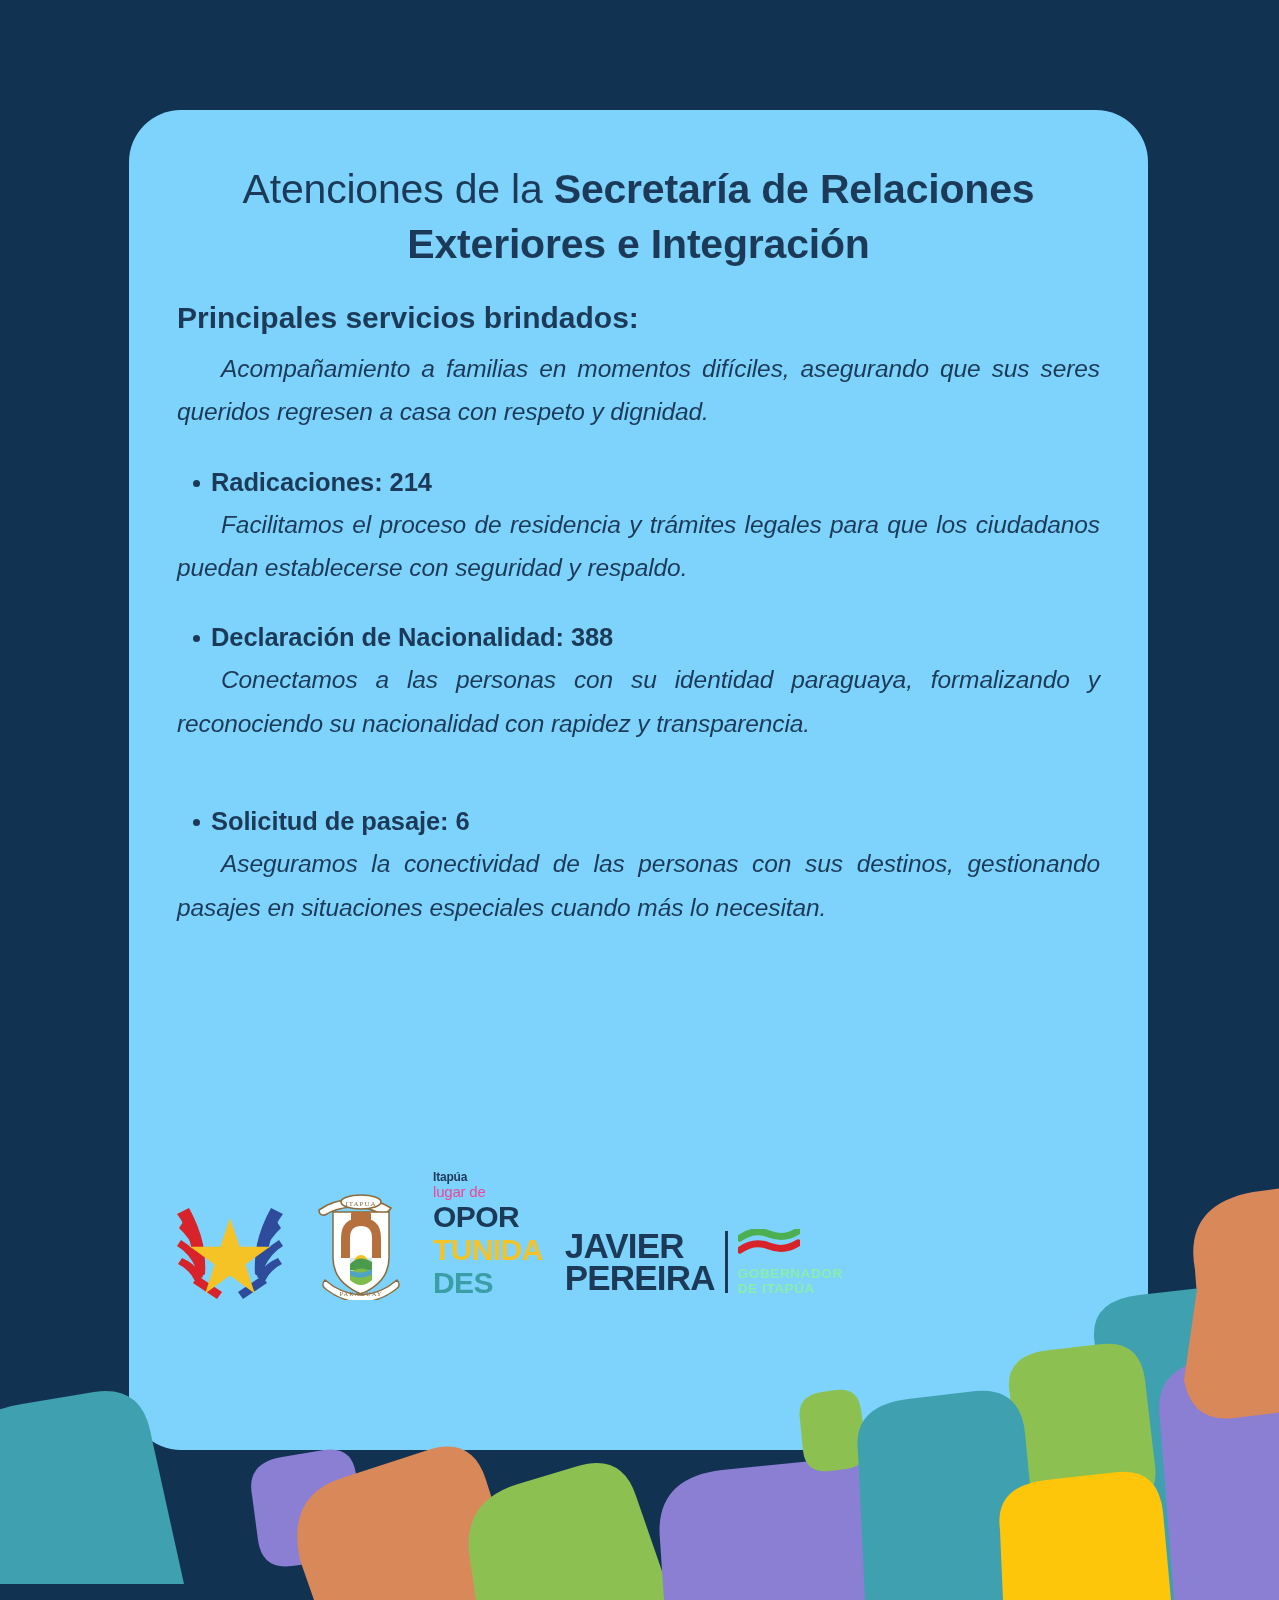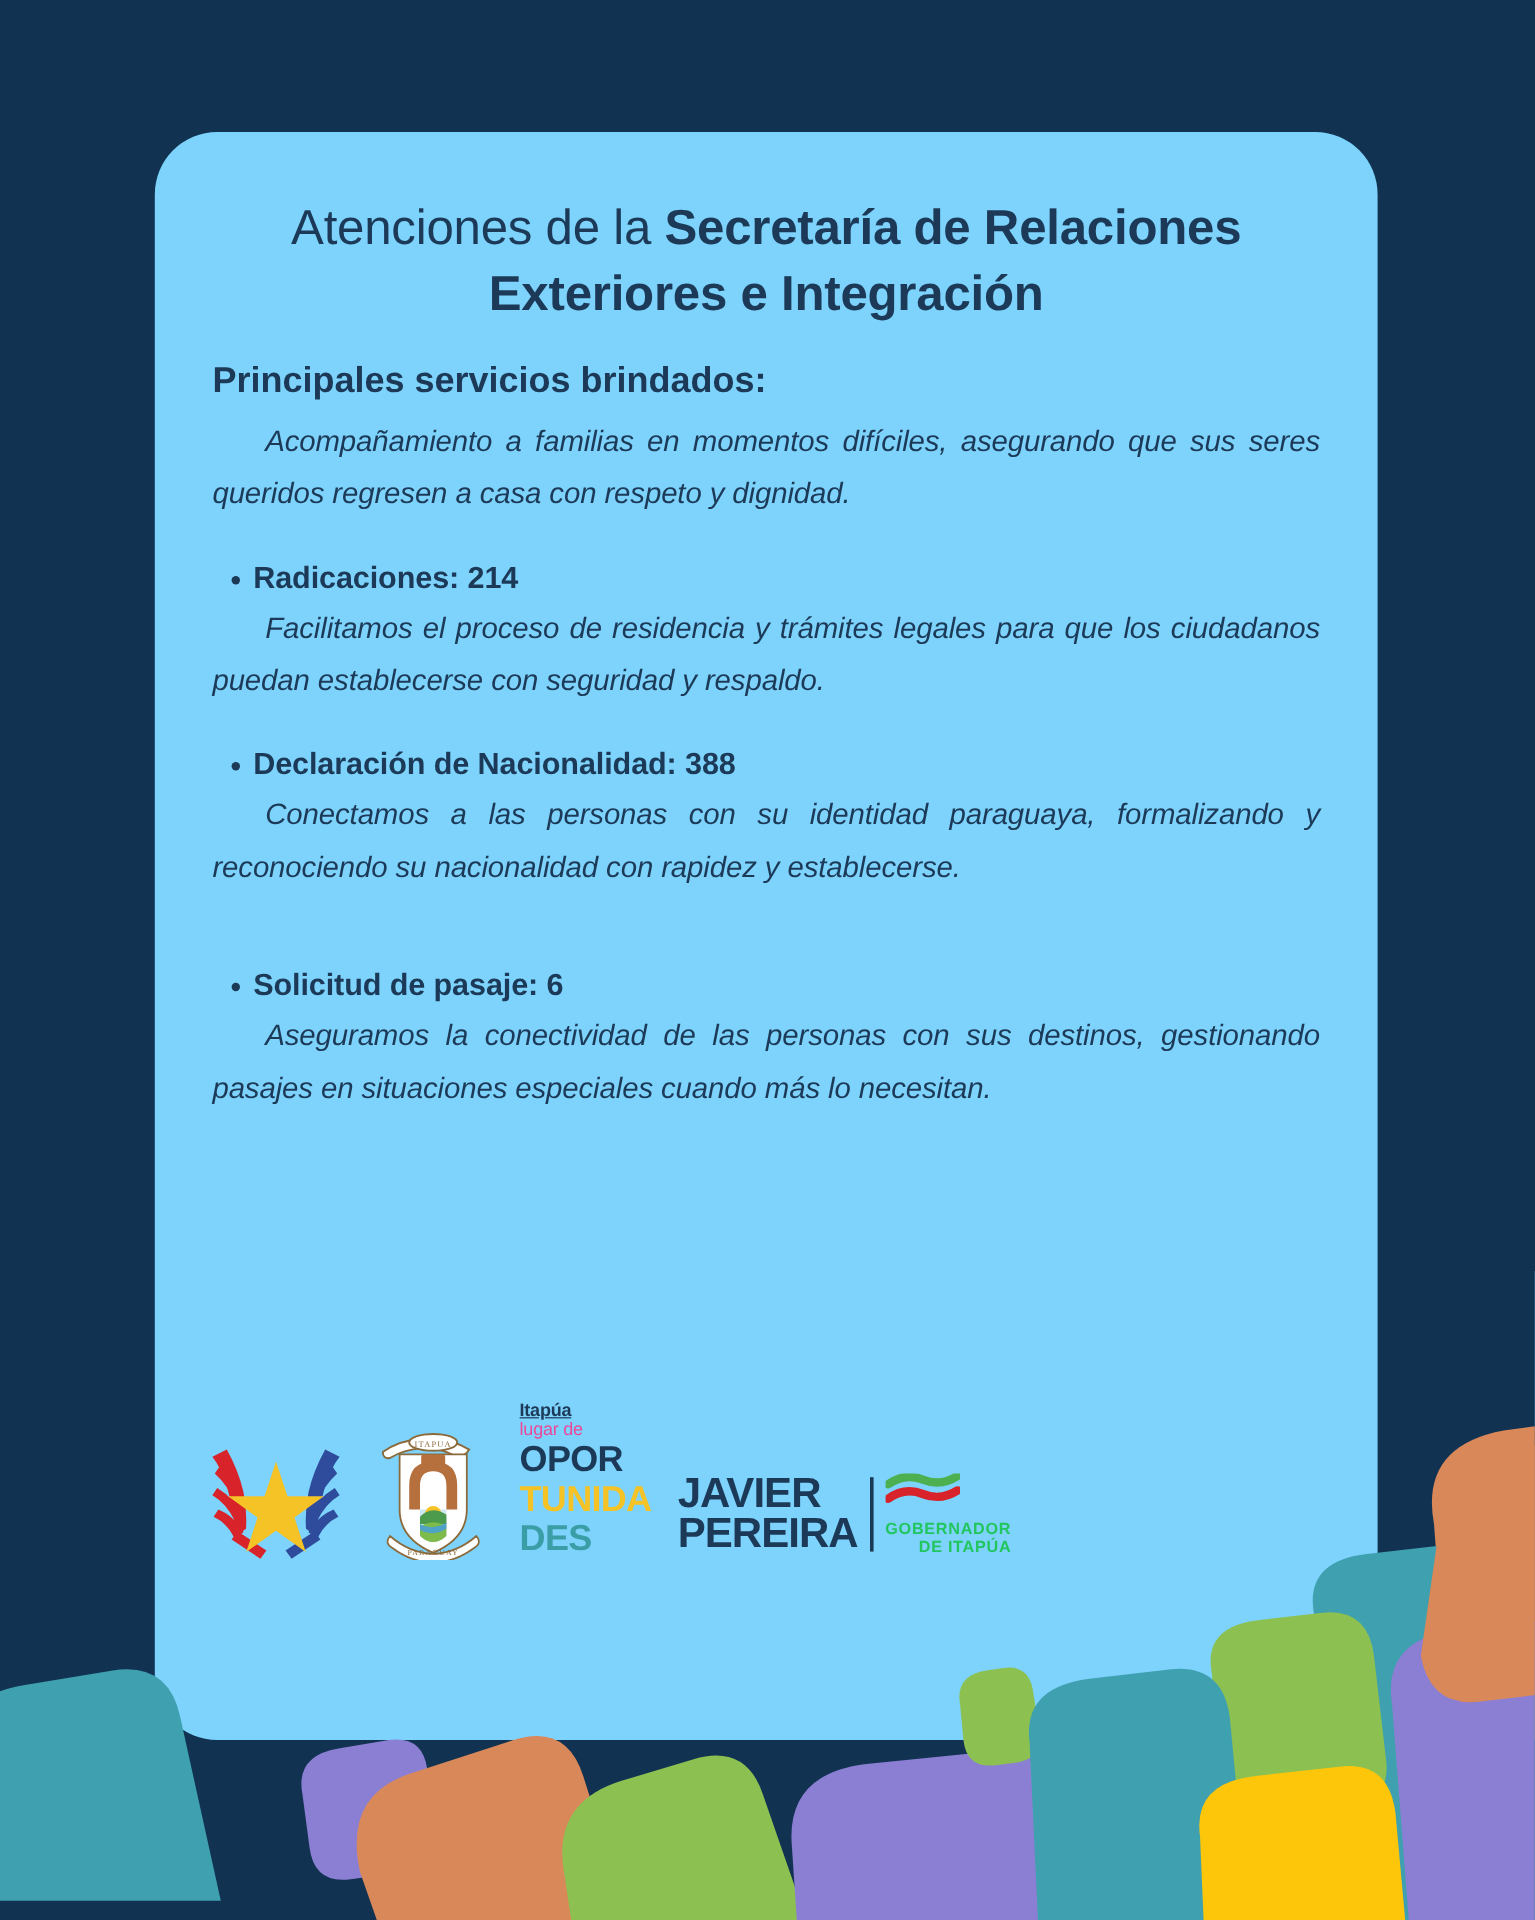--- a/index.html
+++ b/index.html
@@ -108,41 +108,41 @@
     height: 110px;
     display: flex;
     align-items: flex-end;
     gap: 22px;
     z-index: 4;
   }
   .logo-block { display: flex; align-items: flex-end; }
 
   
   .wm-itapua { line-height: 1; padding-bottom: 2px; }
-  .wm-itapua .l1 { font-size: 15px; font-weight: 700; color: #1C3A58; letter-spacing: -0.2px; text-decoration: underline; }
+  .wm-itapua .l1 { font-size: 12px; font-weight: 700; color: #1C3A58; letter-spacing: -0.2px; }
   .wm-itapua .l2 { font-size: 15px; font-weight: 400; color: #ec4899; letter-spacing: -0.2px; margin-top: 1px;}
   .wm-itapua .big {
     font-size: 30px; font-weight: 700; letter-spacing: -0.6px; margin-top: 3px;
   }
   .wm-itapua .c1 { color: #1C3A58; }
   .wm-itapua .c2 { color: #F6C327; }
   .wm-itapua .c3 { color: #3B9EA6; }
 
   
   .wm-gov { display: flex; align-items: center; padding-bottom: 4px; }
   .wm-gov .name { line-height: 0.93; }
   .wm-gov .name div {
     font-size: 35px; font-weight: 700; color: #1C3A58; letter-spacing: -0.8px;
   }
   .wm-gov .bar {
     width: 3px; height: 62px; background: #1C3A58; margin: 0 10px;
   }
   .wm-gov .right { line-height: 1.12; }
   .wm-gov .right .sub {
-    font-size: 13.5px; font-weight: 700; color: #22c55e; letter-spacing: 0.6px; text-align: right;
+    font-size: 13.5px; font-weight: 700; color: #86efac; letter-spacing: 0.6px;
   }
   .wm-gov .waves { margin-bottom: 7px; }
 </style>
 </head>
 <body>
 
 <svg id="pebbles-back" viewBox="0 0 1279 1600" xmlns="http://www.w3.org/2000/svg">
 
   <path d="M1195 1270 q-12 -65 58 -78 l90 -12 q40 -4 44 38 l18 175 q4 40 -42 46 l-110 14 q-40 5 -47 -36 z" fill="#D9885A"></path>
 </svg>
@@ -170,21 +170,21 @@
         </div>
         <div class="svc-desc">Facilitamos el proceso de residencia y trámites legales para que los ciudadanos puedan establecerse con seguridad y respaldo.</div>
       </div>
       <div class="gap"></div>
 
       <div class="svc">
         <div class="svc-head">
           <span class="dot"></span>
           <span>Declaración de Nacionalidad: 388</span>
         </div>
-        <div class="svc-desc">Conectamos a las personas con su identidad paraguaya, formalizando y reconociendo su nacionalidad con rapidez y establecerse.</div>
+        <div class="svc-desc">Conectamos a las personas con su identidad paraguaya, formalizando y reconociendo su nacionalidad con rapidez y transparencia.</div>
       </div>
       <div class="gap"></div>
 
       <div class="gap"></div>
 
       <div class="svc">
         <div class="svc-head">
           <span class="dot"></span>
           <span>Solicitud de pasaje: 6</span>
         </div>

